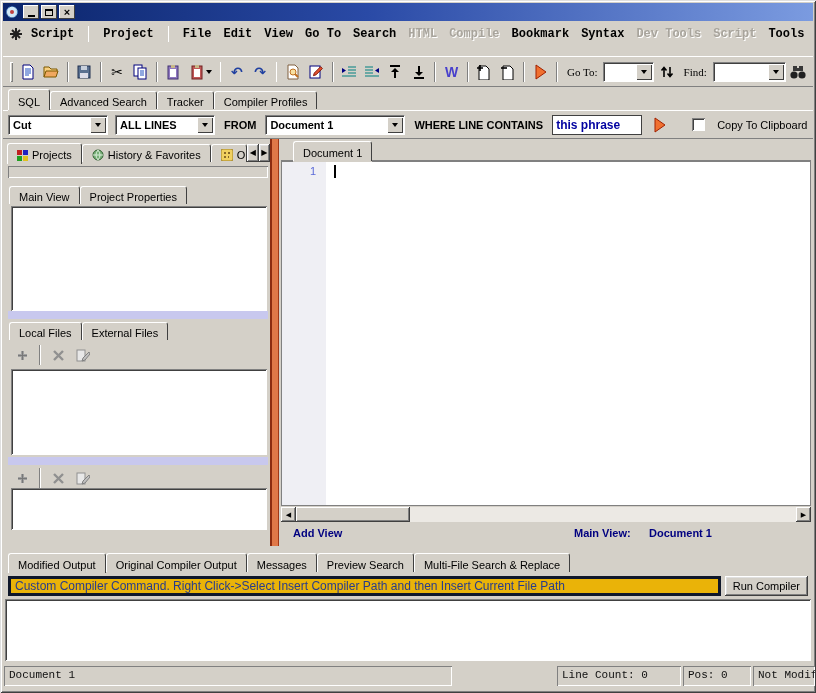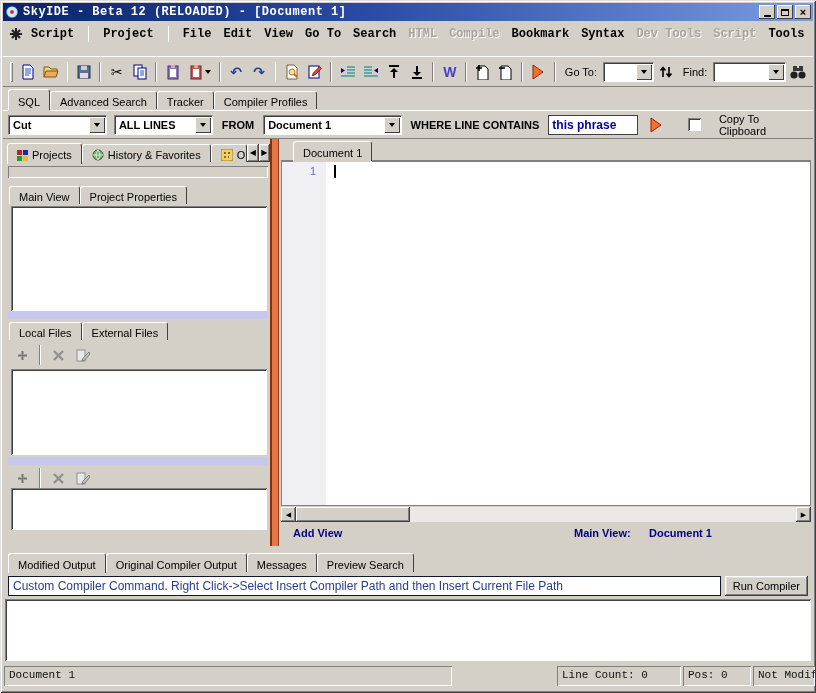--- a/index.html
+++ b/index.html
@@ -42,21 +42,21 @@
 
   
   .toolbar { top:56px; height:31px; display:flex; align-items:center; padding:0 4px; gap:2px;
     box-shadow: inset 0 1px 0 #fff, inset 0 -1px 0 #808080; }
   .grip { width:3px; height:20px; margin:0 3px;
     background:#d4d0c8; box-shadow: inset 1px 1px 0 #fff, inset -1px -1px 0 #808080;}
   .tbtn { width:25px; height:24px; background:transparent; border:none;
     display:flex; align-items:center; justify-content:center; gap:1px; }
   .tbtn.wide { width:34px; }
   .tsep { width:2px; height:20px; margin:0 3px; background:#808080; border-right:1px solid #fff; }
-  .tlabel { padding:0 4px; white-space:nowrap; }
+  .tlabel { padding:0 4px; white-space:nowrap;font-family:Liberation Serif, serif; }
   .combo { display:flex; height:20px; background:#fff;
     border:1px solid #808080; border-right-color:#fff; border-bottom-color:#fff;
     box-shadow: inset 1px 1px 0 #404040; }
   .combo .cval { flex:1; padding:3px 4px 0; font-weight:bold; white-space:nowrap; overflow:hidden;}
   .combo .cbtn { width:16px; background:#d4d0c8; margin:1px;
     box-shadow: inset 1px 1px 0 #fff, inset -1px -1px 0 #404040;
     display:flex; align-items:center; justify-content:center; border:none;}
   .arrow-down { width:0; height:0; border-left:3px solid transparent;
     border-right:3px solid transparent; border-top:4px solid #000; }
   .glyph { font-family:"DejaVu Sans",sans-serif; font-size:14px; line-height:1; }
@@ -125,21 +125,21 @@
   .scr-track { flex:1; }
   .viewbar { position:absolute; left:2px; right:2px; bottom:2px; height:22px;
     display:flex; align-items:center; font-weight:bold; color:#000080; }
   .addview { position:absolute; left:12px; }
   .mv-label { position:absolute; left:293px; }
   .mv-value { position:absolute; left:368px; }
 
   
   .bp-tabs { top:552px; height:21px; padding-left:5px; }
   .cmdrow { top:574px; height:24px; display:flex; align-items:center; padding:0 5px; gap:4px;}
-  .cmd-input { flex:1; height:20px; border:1px solid #0f172a; background:#ffffff;
+  .cmd-input { flex:1; height:20px; border:3px solid #0f172a; background:#eab308;
     font:12px "Liberation Sans",sans-serif; color:#283c8c; padding:0 4px;}
   .push-btn { height:20px; padding:0 8px; background:#d4d0c8; border:none;
     box-shadow: inset -1px -1px 0 #404040, inset 1px 1px 0 #fff,
                 inset -2px -2px 0 #808080, inset 2px 2px 0 #dfdfdf;
     font:11px "Liberation Sans",sans-serif; white-space:nowrap;}
   .outputbox { top:599px; height:62px; left:5px; right:5px; }
 
   
   .statusbar { top:664px; height:25px; font:11px "Liberation Mono", monospace; color:#101010;}
   .status-cell { position:absolute; top:2px; height:20px; padding:3px 5px 0;
@@ -156,21 +156,20 @@
 
 <div class="app">
 
   <div class="band titlebar">
     <span>
       <svg width="14" height="14" viewBox="0 0 14 14">
           <circle cx="7" cy="7" r="5.5" fill="#d0e8f8" stroke="#4080c0" stroke-dasharray="2 1.5"></circle>
           <circle cx="7" cy="7" r="2" fill="#c04040"></circle>
         </svg>
     </span>
-    <span class="title-text">SkyIDE - Beta 12 (RELOADED) - [Document 1]</span>
     <span class="win-btns">
       <span class="win-btn">
           <span class="glyph-min"></span>
         </span>
       <span class="win-btn">
           <span class="glyph-max"></span>
         </span>
       <span class="win-btn">
           <span class="glyph-close">×</span>
         </span>
@@ -425,21 +424,21 @@
     </span>
     <span class="blabel">WHERE LINE CONTAINS</span>
     <input class="phrase-input" value="this phrase" style="">
     <button class="runbtn">
       <span>
           <svg width="14" height="16" viewBox="0 0 14 16">
             <path d="M2 1l10 7-10 7z" fill="#f07030" stroke="#a02000"></path>
           </svg>
         </span>
     </button>
-    <span style="display:flex;align-items:center;gap:18px;margin-left:14px">
+    <span style="display:flex;align-items:center;gap:12px;margin-left:14px">
       <span class="checkbox"></span>
       <span>Copy To Clipboard</span>
     </span>
   </div>
 
   <div class="main">
 
     <div class="left-panel">
       <div class="tabrow lp-tabs">
         <span class="tab active">
@@ -599,20 +598,23 @@
       </span>
     <span class="tab" style="height:19px">
         <span>Original Compiler Output</span>
       </span>
     <span class="tab" style="height:19px">
         <span>Messages</span>
       </span>
     <span class="tab" style="height:19px">
         <span>Preview Search</span>
       </span>
+    <span class="tab" style="height:19px">
+        <span>Multi-File Search &amp; Replace</span>
+      </span>
   </div>
 
   <div class="band cmdrow">
     <input class="cmd-input" value="Custom Compiler Command. Right Click-&gt;Select Insert Compiler Path and then Insert Current File Path" style="">
     <button class="push-btn">Run Compiler</button>
   </div>
 
   <div class="band whitebox outputbox"></div>
 
   <div class="band statusbar">

